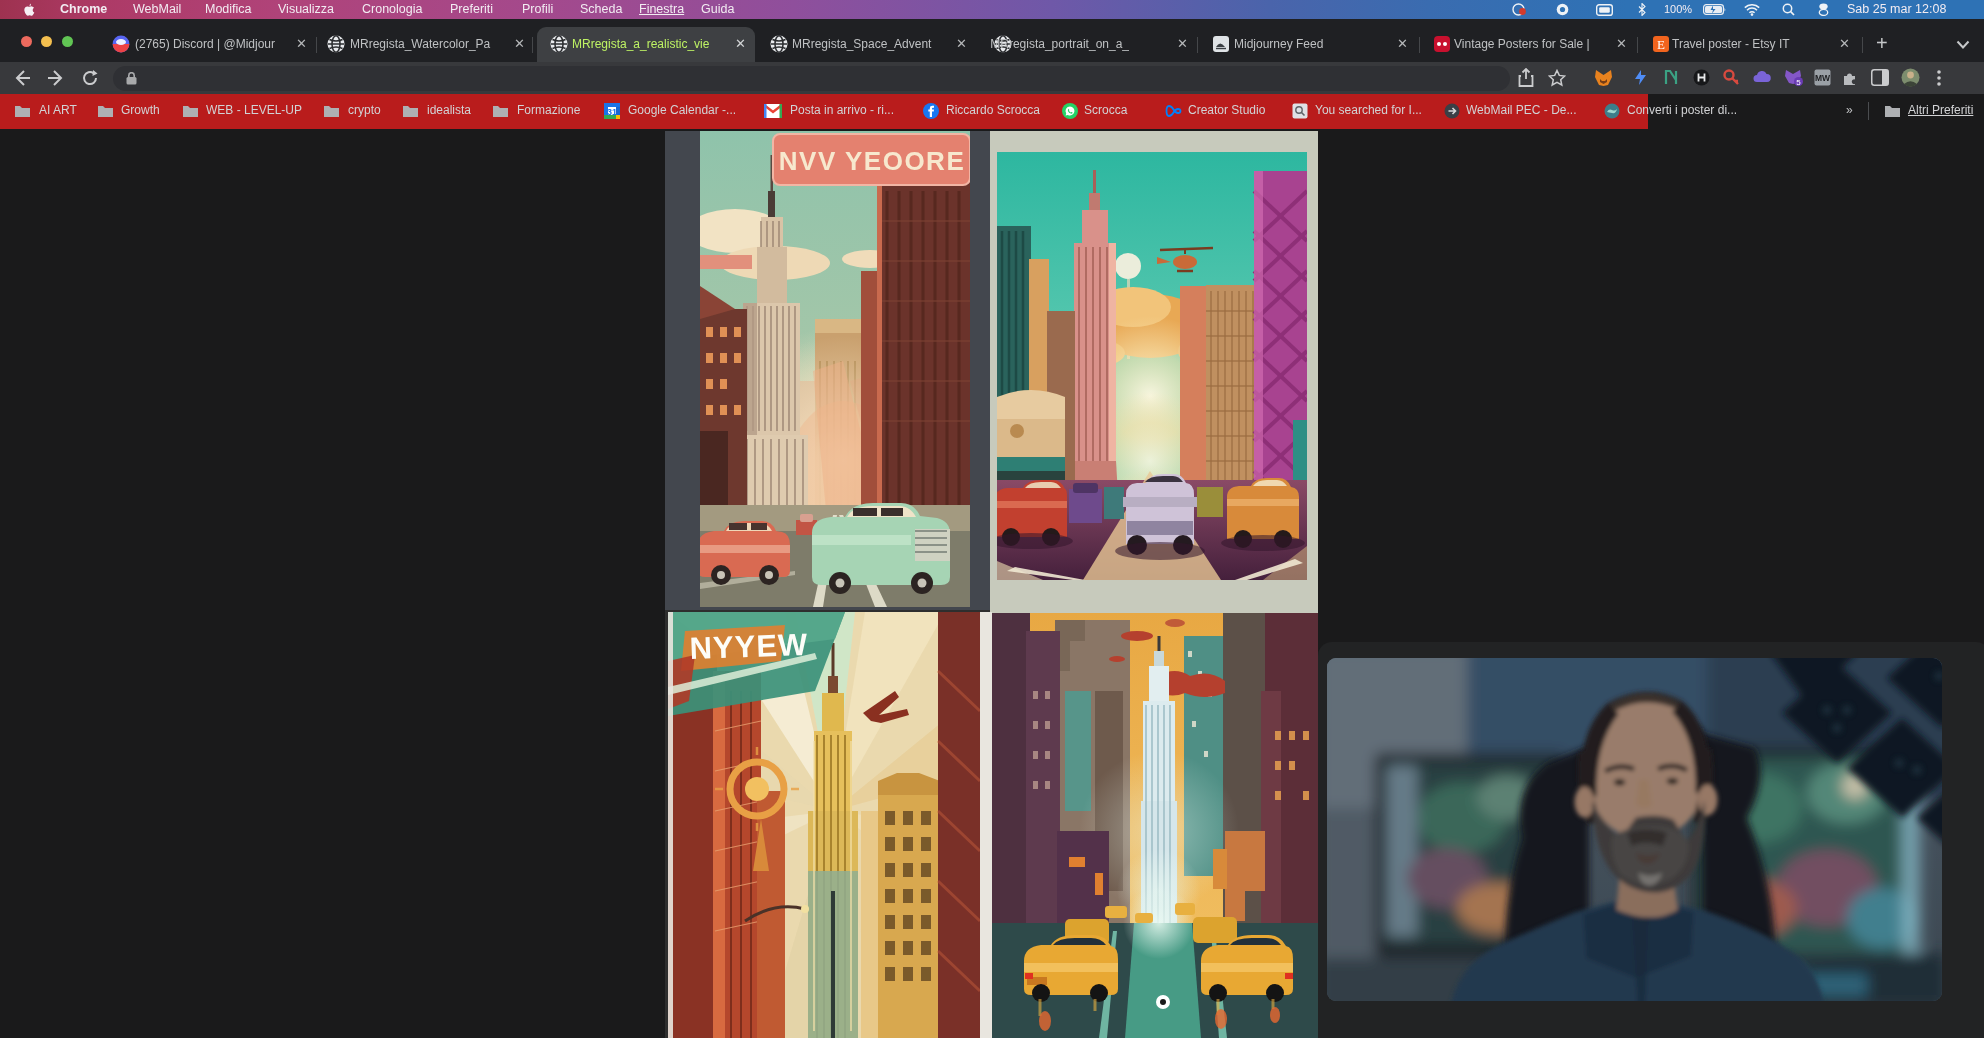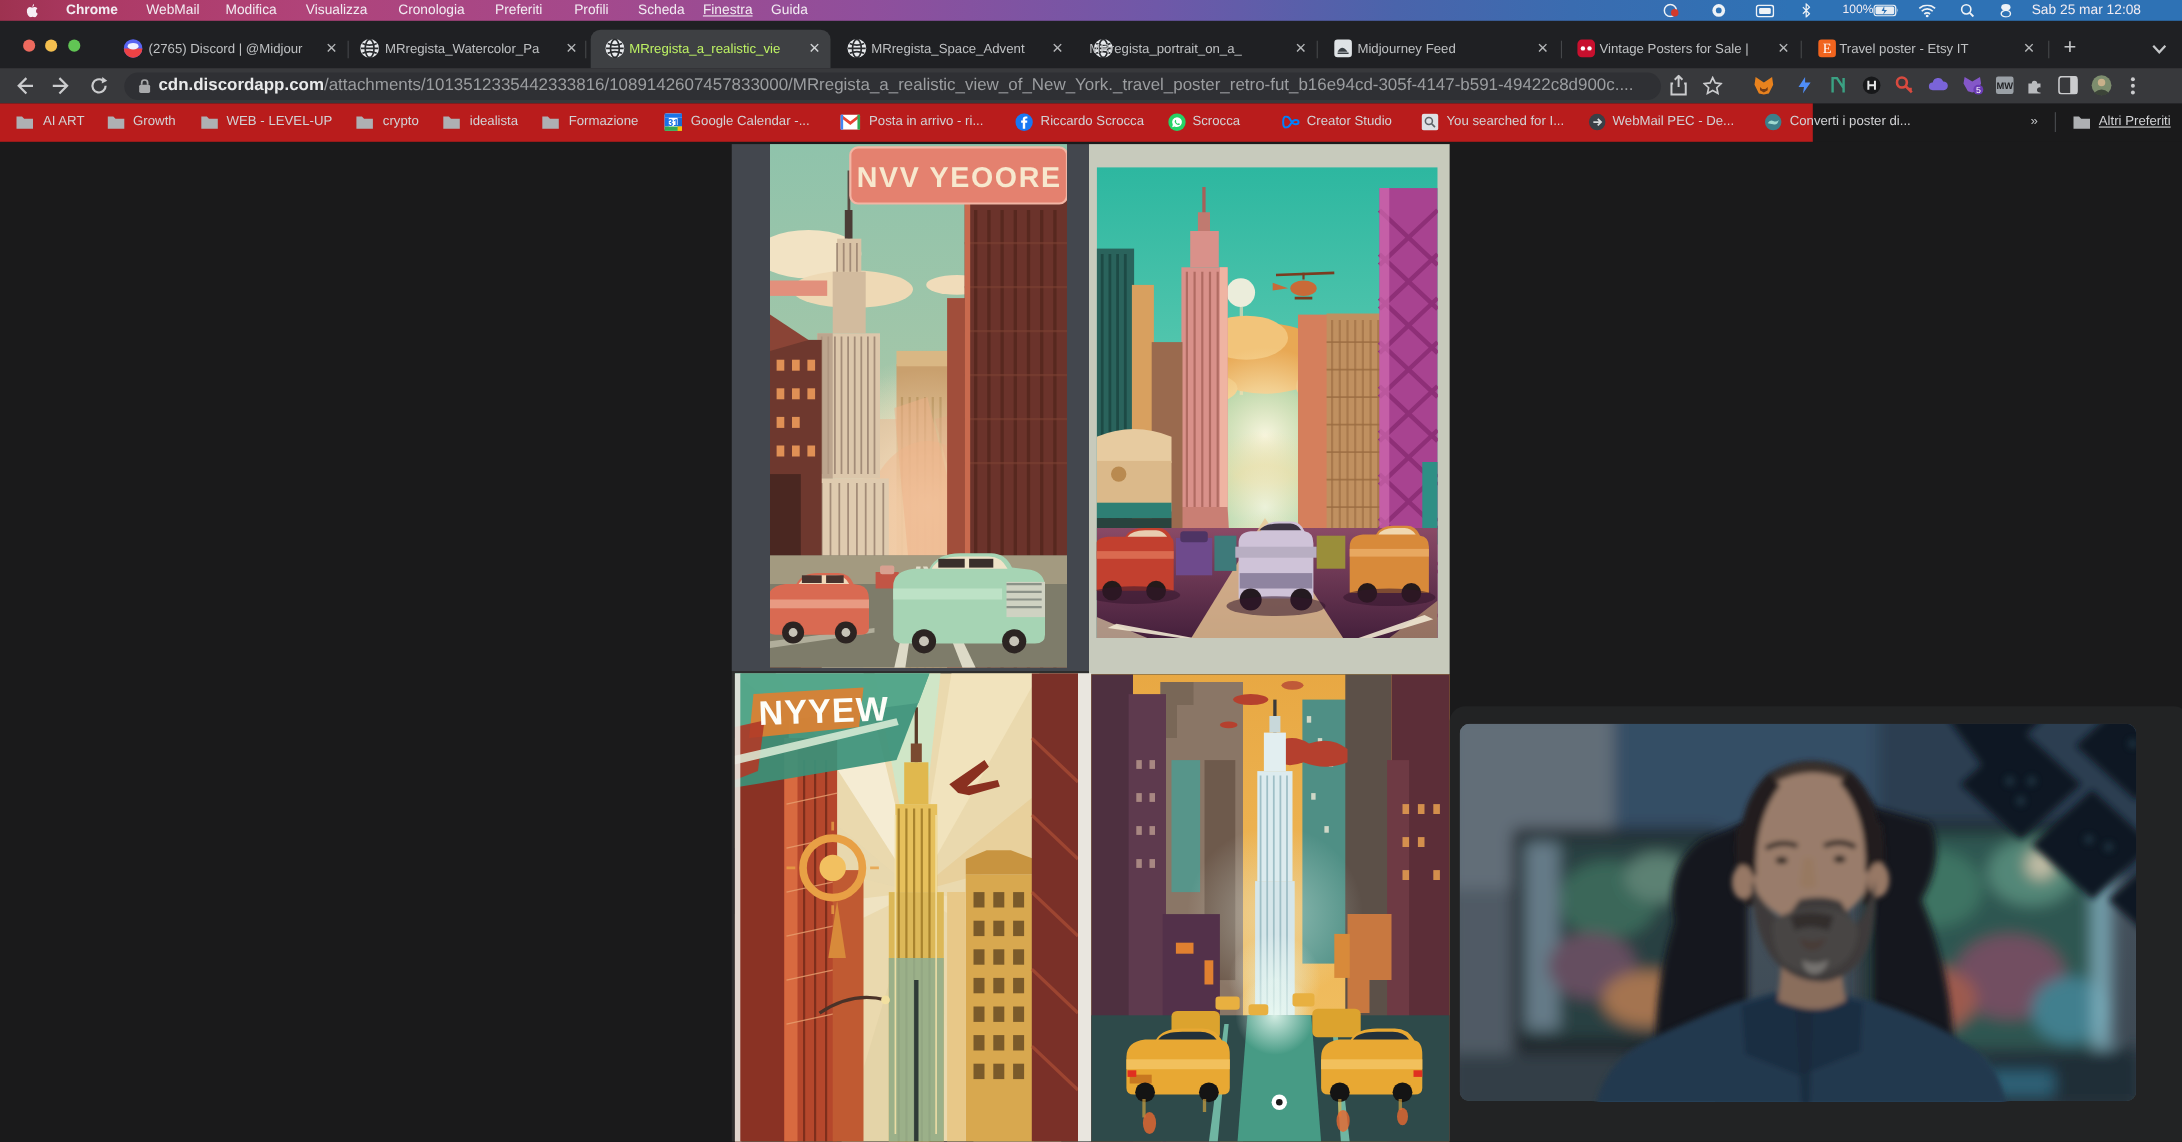--- a/index.html
+++ b/index.html
@@ -62,21 +62,21 @@
       <circle cx="6.5" cy="6.5" r="5.8" fill="#eef2f6"></circle>
       <circle cx="6.5" cy="6.5" r="2.6" fill="#2e72b5"></circle>
     </svg>
     <svg class="abs" style="left:1596px; top:4px;" width="17" height="12" viewBox="0 0 17 12">
       <rect x="0.7" y="0.7" width="15.6" height="10.6" rx="2.4" stroke="#eef2f6" stroke-width="1.4" fill="none"></rect>
       <rect x="3.2" y="3.2" width="10.6" height="5.6" rx="1.2" fill="#eef2f6"></rect>
     </svg>
     <svg class="abs" style="left:1638px; top:3px;" width="8" height="13" viewBox="0 0 8 13">
       <path d="M1 3.5 L7 9.5 L4 12.5 L4 0.5 L7 3.5 L1 9.5" stroke="#eef2f6" stroke-width="1.1" fill="none"></path>
     </svg>
-    <div class="mitem" style="left:1664px; font-size:11px;margin-left:11px;">100%</div>
+    <div class="mitem" style="left:1664px; font-size:11px;">100%</div>
     <svg class="abs" style="left:1703px; top:4px;" width="24" height="11" viewBox="0 0 24 11">
       <rect x="0.6" y="0.6" width="19.8" height="9.8" rx="2.6" stroke="#e8edf3" stroke-width="1.2" fill="none"></rect>
       <rect x="2" y="2" width="17" height="7" rx="1.5" fill="#e8edf3"></rect>
       <path d="M21.5 3.5 Q23 5.5 21.5 7.5 Z" fill="#e8edf3"></path>
       <path d="M10 1.5 L7.5 6 L10 6 L9 9.5 L12.5 5 L10 5 Z" fill="#2e72b5"></path>
     </svg>
     <svg class="abs" style="left:1744px; top:4px;" width="16" height="12" viewBox="0 0 16 12">
       <path d="M0.8 3.6 A10.5 10.5 0 0 1 15.2 3.6 M3 6.2 A7 7 0 0 1 13 6.2 M5.4 8.8 A3.6 3.6 0 0 1 10.6 8.8" stroke="#eef2f6" stroke-width="1.5" fill="none"></path>
       <circle cx="8" cy="10.6" r="1.3" fill="#eef2f6"></circle>
     </svg>
@@ -194,21 +194,20 @@
     </svg>
     <svg class="abs" style="left:81px; top:7px;" width="18" height="18" viewBox="0 0 18 18">
       <path d="M15 9 A6 6 0 1 1 12.5 4.2" stroke="#cbccce" stroke-width="2" fill="none"></path>
       <path d="M12 1 L16.5 4.5 L11.5 7 Z" fill="#cbccce"></path>
     </svg>
     <div id="urlpill">
       <svg class="abs" style="left:13px; top:6px;" width="11" height="13" viewBox="0 0 11 13">
         <rect x="0.5" y="5" width="10" height="7.5" rx="1.5" fill="#a8a9ab"></rect>
         <path d="M2.8 5 V3.4 A2.7 2.7 0 0 1 8.2 3.4 V5" stroke="#a8a9ab" stroke-width="1.6" fill="none"></path>
       </svg>
-      <span class="urltext" style="left:31px; color:#e9eaeb; font-weight:bold;">cdn.discordapp.com<span style="font-weight:normal; color:#9b9da0;">/attachments/1013512335442333816/1089142607457833000/MRregista_a_realistic_view_of_New_York._travel_poster_retro-fut_b16e94cd-305f-4147-b591-49422c8d900c....</span></span>
     </div>
     <svg class="abs" style="left:1518px; top:6px;" width="16" height="20" viewBox="0 0 16 20">
       <path d="M8 1 L8 11 M4.5 4.5 L8 1 L11.5 4.5" stroke="#cbccce" stroke-width="1.8" fill="none"></path>
       <path d="M3 8 L1.5 8 L1.5 18 L14.5 18 L14.5 8 L13 8" stroke="#cbccce" stroke-width="1.8" fill="none"></path>
     </svg>
     <svg class="abs" style="left:1548px; top:7px;" width="18" height="18" viewBox="0 0 18 18">
       <path d="M9 1.5 L11.3 6.4 L16.7 7 L12.7 10.7 L13.8 16 L9 13.3 L4.2 16 L5.3 10.7 L1.3 7 L6.7 6.4 Z" stroke="#cbccce" stroke-width="1.5" fill="none"></path>
     </svg>
 
     <svg class="abs" style="left:1594px; top:7px;" width="19" height="18" viewBox="0 0 19 18">

